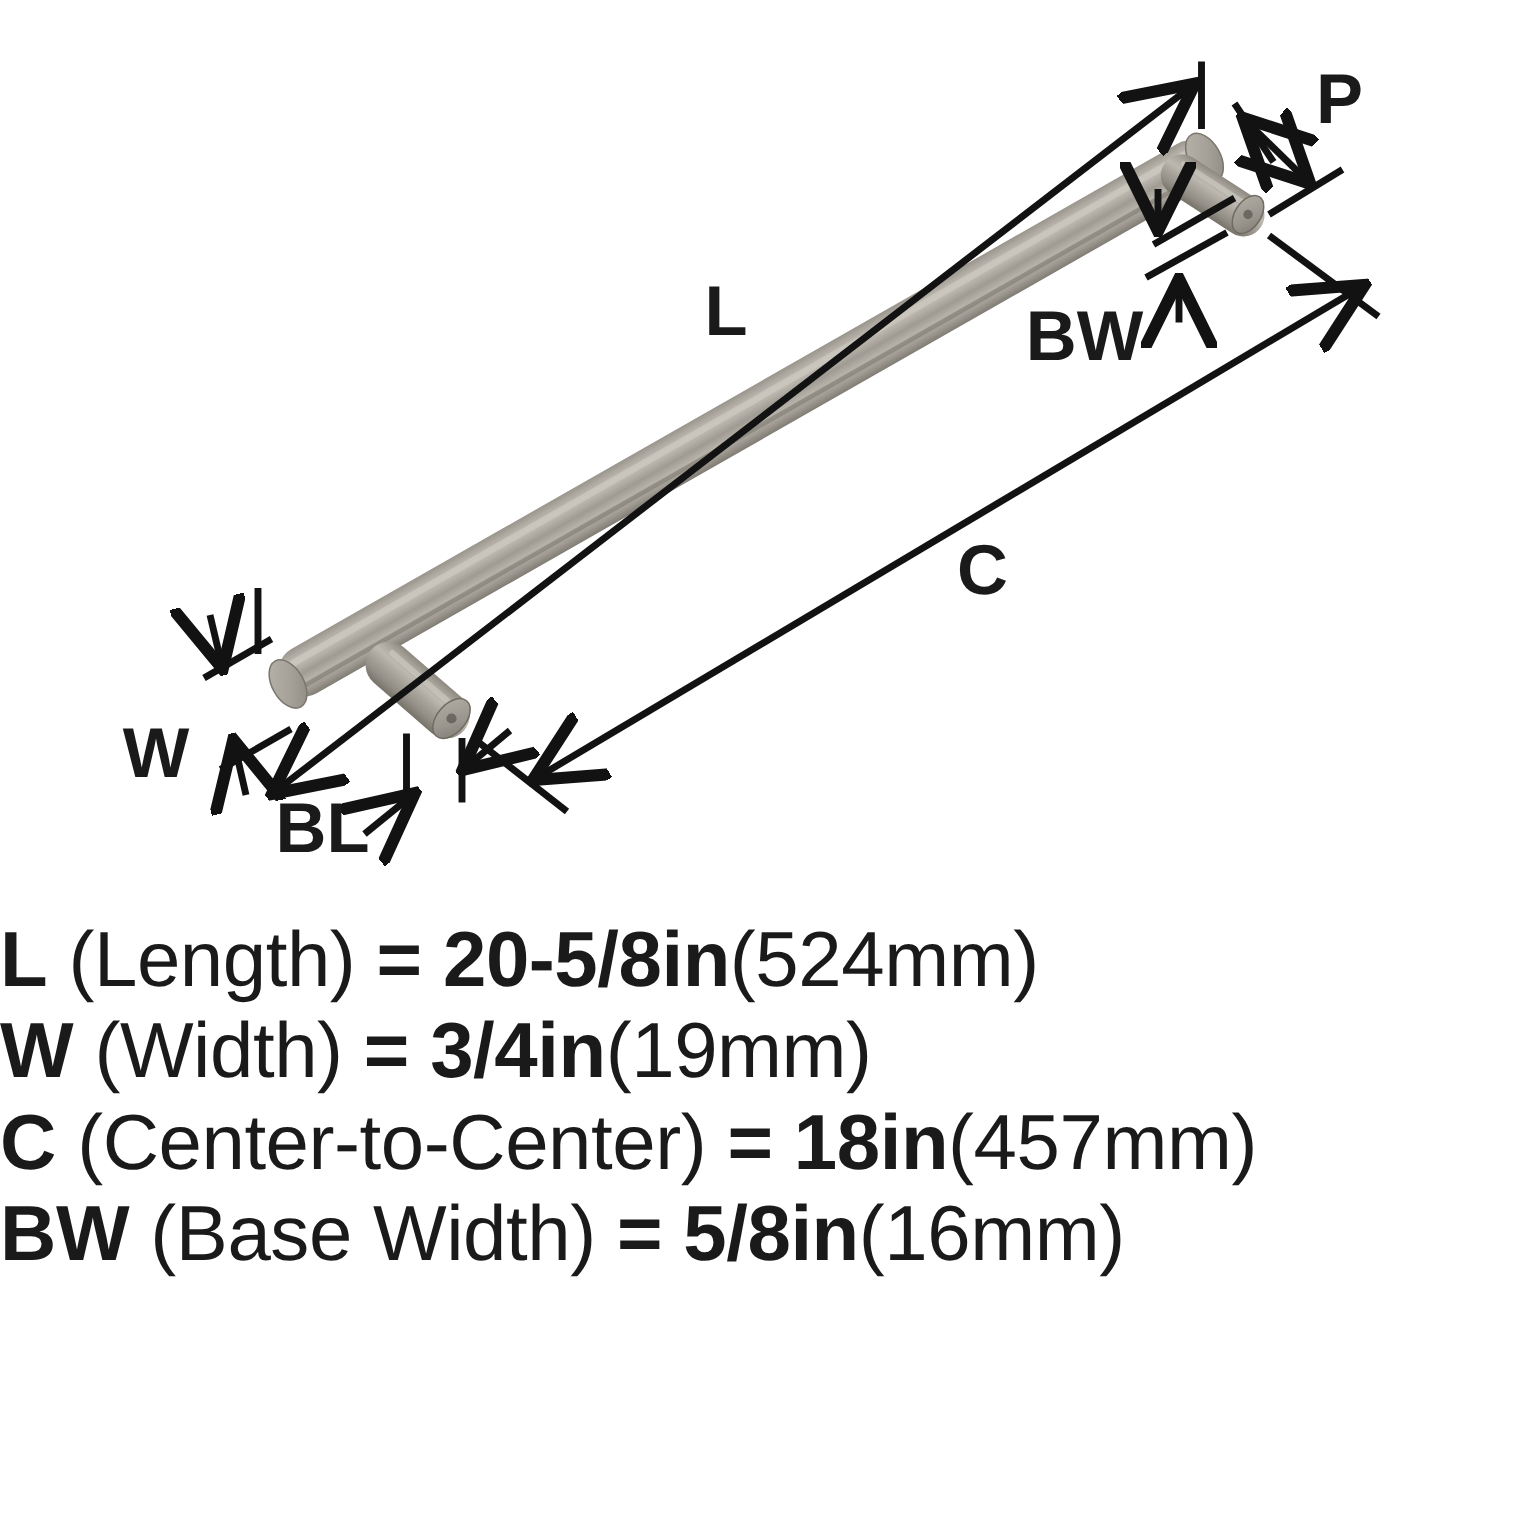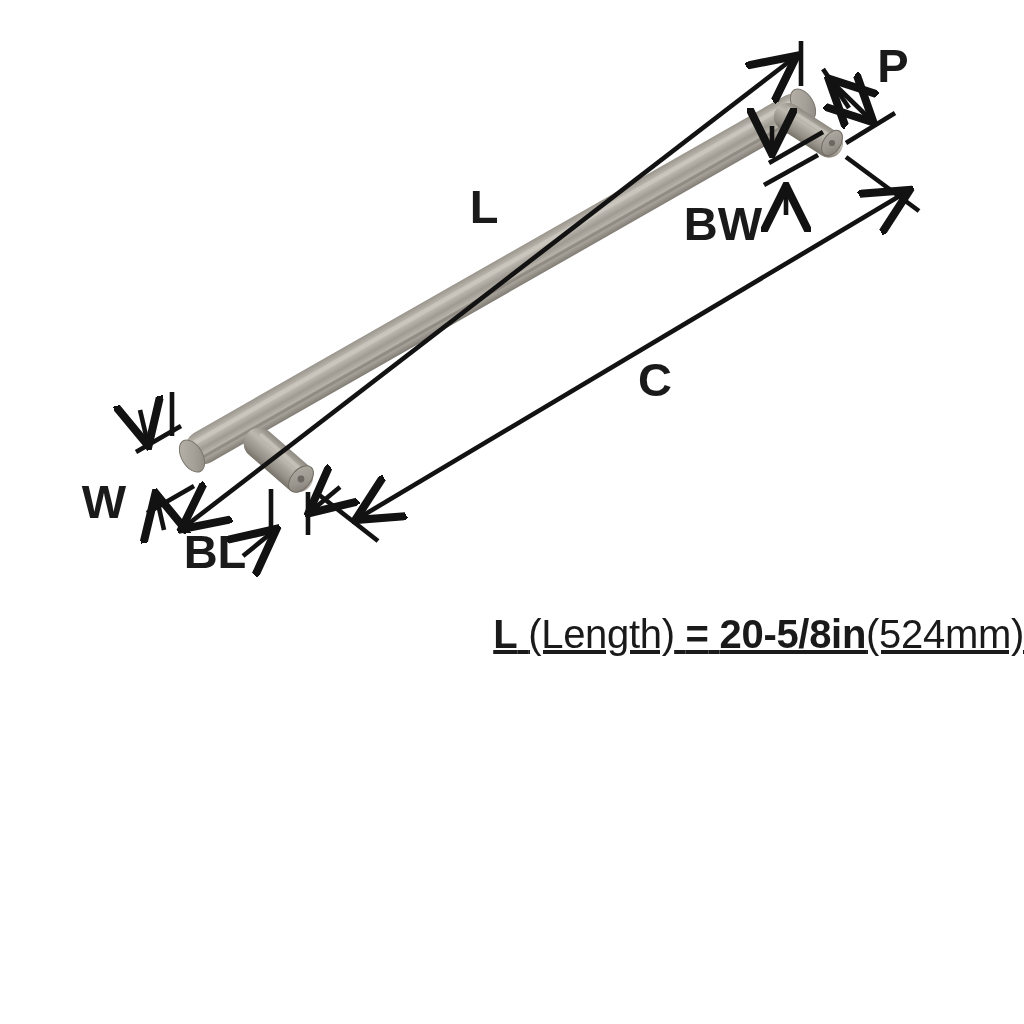--- a/index.html
+++ b/index.html
@@ -47,28 +47,27 @@
     height: 422px;
     display: flex;
     flex-direction: column;
     align-items: center;
     justify-content: flex-start;
     padding-top: 8px;
     box-sizing: border-box;
   }
   .spec-row {
     width: 100%;
-    text-align: right;
+    text-align: left;
     line-height: 1.0;
     margin: 0;
     padding: 4px 0 5px 0;
     white-space: nowrap;
-    font-size: 40px;
+    font-size: 52px;
     letter-spacing: -0.3px;
-    text-decoration: underline;
   }
   .spec-abbr {
     font-weight: bold;
   }
   .spec-name {
     font-weight: normal;
   }
   .spec-eq {
     font-weight: bold;
   }
@@ -224,19 +223,37 @@
 
   <div id="spec-list">
 
     <div class="spec-row">
       <span class="spec-abbr">L</span>
       <span class="spec-name">(Length)</span>
       <span class="spec-eq">=</span>
       <span class="spec-value">20-5/8in</span><span class="spec-metric">(524mm)</span>
     </div>
 
-
-
-
-
+    <div class="spec-row">
+      <span class="spec-abbr">W</span>
+      <span class="spec-name">(Width)</span>
+      <span class="spec-eq">=</span>
+      <span class="spec-value">3/4in</span><span class="spec-metric">(19mm)</span>
+    </div>
+
+
+    <div class="spec-row">
+      <span class="spec-abbr">C</span>
+      <span class="spec-name">(Center-to-Center)</span>
+      <span class="spec-eq">=</span>
+      <span class="spec-value">18in</span><span class="spec-metric">(457mm)</span>
+    </div>
+
+
+    <div class="spec-row">
+      <span class="spec-abbr">BW</span>
+      <span class="spec-name">(Base Width)</span>
+      <span class="spec-eq">=</span>
+      <span class="spec-value">5/8in</span><span class="spec-metric">(16mm)</span>
+    </div>
 
   </div>
 </div>
 
 </body></html>

